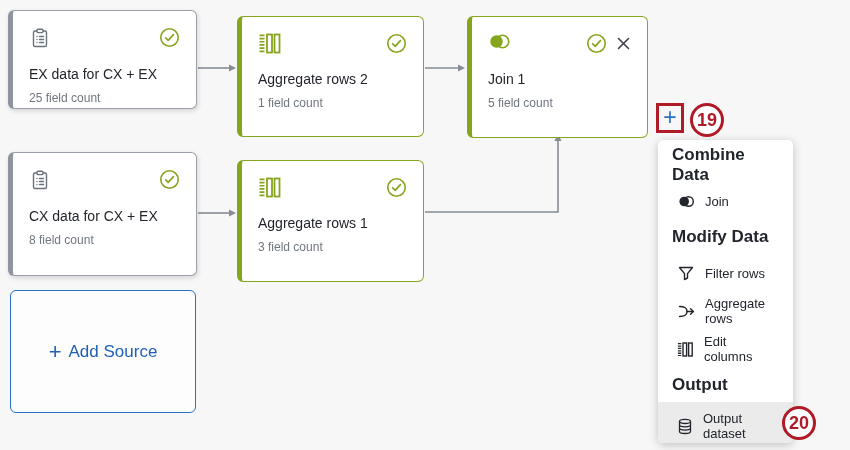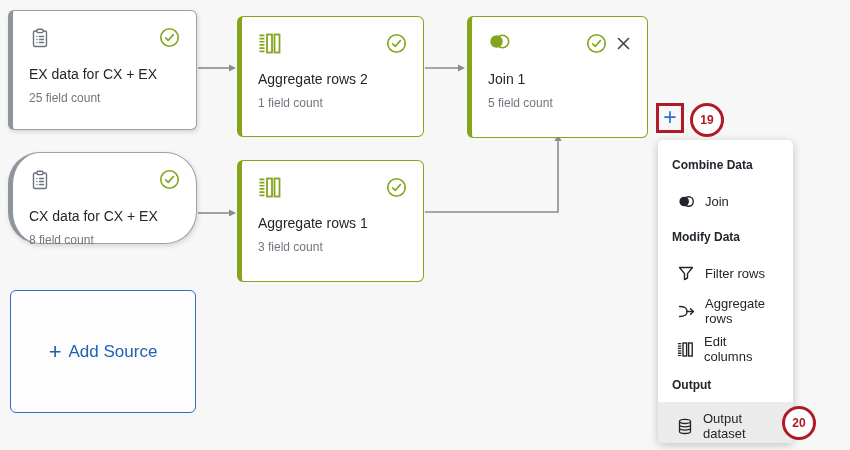--- a/index.html
+++ b/index.html
@@ -32,32 +32,32 @@
   
   .add-step{
     position:absolute;left:656px;top:103px;width:28px;height:30px;
     border:3px solid #b01a26;box-sizing:border-box;
     display:flex;align-items:center;justify-content:center;cursor:pointer;
   }
   .add-step .plus{color:#2970c8;font-size:23px;font-weight:300;line-height:1;margin-top:-2px;}
   .badge{
     position:absolute;width:34px;height:34px;border:3px solid #b01a26;border-radius:50%;
     background:#ffffff;box-sizing:border-box;display:flex;align-items:center;justify-content:center;
-    color:#b01a26;font-size:12px;font-weight:bold;z-index:30;
+    color:#b01a26;font-size:18px;font-weight:bold;z-index:30;
   }
   .badge19{left:690px;top:103px;}
   .badge20{left:782px;top:406px;}
   
   .menu{
     position:absolute;left:658px;top:140px;width:135px;height:303px;
     background:#ffffff;border-radius:5px;box-shadow:0 2px 10px rgba(0,0,0,.22);
     box-sizing:border-box;padding-top:8px;overflow:hidden;z-index:20;
   }
   .menu-header{height:34px;display:flex;align-items:center;padding:0 14px;
-    font-size:12px;font-weight:bold;color:#22262c;}
+    font-size:17px;font-weight:bold;color:#22262c;}
   .menu-item{height:38px;display:flex;align-items:center;gap:10px;padding:0 19px;
     font-size:13px;color:#22262c;cursor:pointer;}
   .menu-item.highlight{height:48px;background:#ebebeb;}
   .mi-icon{display:flex;align-items:center;justify-content:center;width:18px;}
 </style>
 </head>
 <body>
 
 <div class="stage">
 
@@ -69,21 +69,21 @@
       <path d="M425,212 H558 V141"></path>
     </g>
     <g fill="#868d95" stroke="none">
       <polygon points="236,68 229,64.4 229,71.6"></polygon>
       <polygon points="465,68 458,64.4 458,71.6"></polygon>
       <polygon points="236,213 229,209.4 229,216.6"></polygon>
       <polygon points="558,134 554.4,141 561.6,141"></polygon>
     </g>
   </svg>
 
-  <div class="node" style="left:8px;top:10px;width:189px;height:120px;">
+  <div class="node" style="left:8px;top:10px;width:189px;height:99px;">
     <div class="hdr">
       <span>
         <svg width="22" height="22" viewBox="0 0 22 22" fill="none" stroke="#6a727c" stroke-width="1.4">
           <rect x="4.5" y="4" width="13" height="15.5" rx="1.5"></rect>
           <rect x="8" y="2.2" width="6" height="3.4" rx="1" fill="#f7f7f8"></rect>
           <path d="M8,9.5 h0.01 M10.5,9.5 h4 M8,12.5 h0.01 M10.5,12.5 h4 M8,15.5 h0.01 M10.5,15.5 h4" stroke-linecap="round"></path>
         </svg>
       </span>
       <span class="right">
         <span>
@@ -139,21 +139,21 @@
           <svg width="15" height="15" viewBox="0 0 15 15" stroke="#3c4148" stroke-width="1.6" stroke-linecap="round">
             <path d="M2.5,2.5 L12.5,12.5 M12.5,2.5 L2.5,12.5"></path>
           </svg>
         </span>
       </span>
     </div>
     <div class="title">Join 1</div>
     <div class="subtitle">5 field count</div>
   </div>
 
-  <div class="node" style="left:8px;top:152px;width:189px;height:92px;border-radius:32px;">
+  <div class="node" style="left:8px;top:152px;width:189px;height:124px;">
     <div class="hdr">
       <span>
         <svg width="22" height="22" viewBox="0 0 22 22" fill="none" stroke="#6a727c" stroke-width="1.4">
           <rect x="4.5" y="4" width="13" height="15.5" rx="1.5"></rect>
           <rect x="8" y="2.2" width="6" height="3.4" rx="1" fill="#f7f7f8"></rect>
           <path d="M8,9.5 h0.01 M10.5,9.5 h4 M8,12.5 h0.01 M10.5,12.5 h4 M8,15.5 h0.01 M10.5,15.5 h4" stroke-linecap="round"></path>
         </svg>
       </span>
       <span class="right">
         <span>

